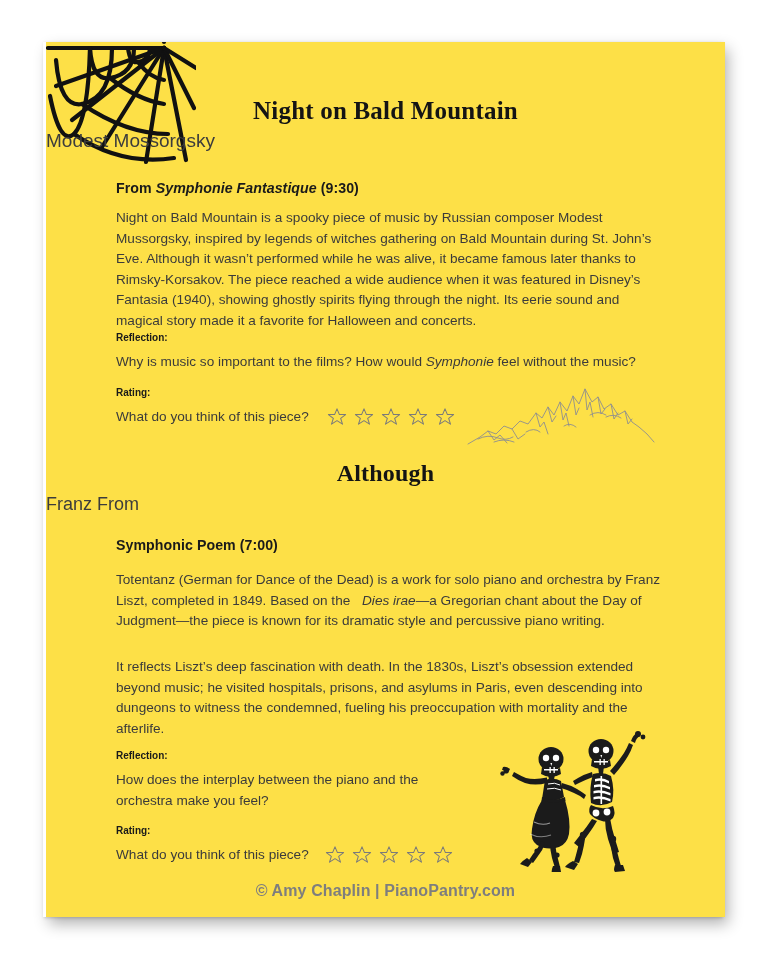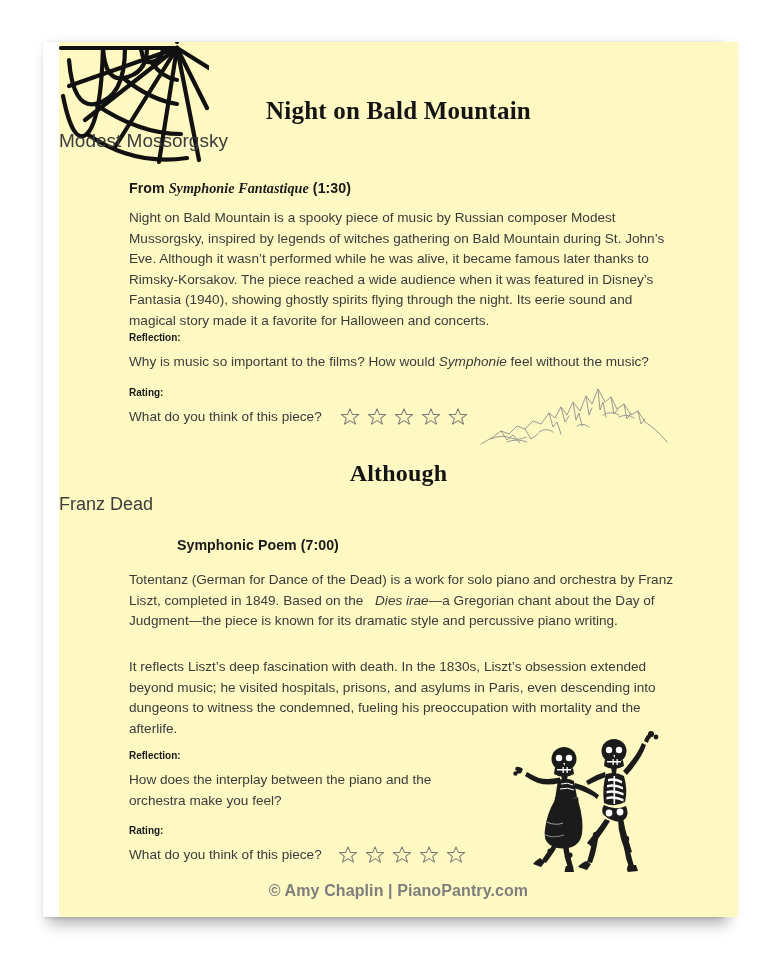--- a/index.html
+++ b/index.html
@@ -20,25 +20,25 @@
     position: absolute;
     left: 43px;
     top: 42px;
     width: 679px;
     height: 875px;
     background: #ffffff;
     box-shadow: 6px 7px 14px rgba(0,0,0,0.30), 1px 1px 3px rgba(0,0,0,0.18);
   }
   #sheet {
     position: absolute;
-    left: 59px;
+    left: 46px;
     top: 42px;
     width: 679px;
     height: 875px;
-    background: #fef9c3;
+    background: #fde047;
     overflow: hidden;
   }
 
   
   #spiderweb {
     position: absolute;
     left: 0px;
     top: -8px;
     width: 150px;
     height: 142px;
@@ -94,21 +94,20 @@
   }
   .sec-head {
     font-size: 14.2px;
     font-weight: bold;
     color: #1a1a1a;
     letter-spacing: 0.05px;
   }
   .sec-head em {
     font-style: italic;
     font-weight: bold;
-    font-family: Liberation Serif, serif;
   }
   .body-par {
     font-size: 13.6px;
     line-height: 20.6px;
     color: #3b3b3b;
   }
   .body-par em { font-style: italic; margin-left: 8px; }
 
   .label-bold {
     font-size: 10px;
@@ -132,21 +131,21 @@
     position: absolute;
     left: 70px;
     top: 365px;
     width: 545px;
     display: flex;
     align-items: center;
   }
   #rateq1-row .stars { margin-left: 18px; }
 
   
-  #head2   { top: 495px; margin-left: 48px; }
+  #head2   { top: 495px; }
   #para2   { top: 528px; }
   #para3   { top: 615px; }
   #refl2   { top: 708px; width: 350px; }
   #reflq2  { top: 728px; width: 350px; }
   #rate2   { top: 783px; }
   #rateq2-row {
     position: absolute;
     left: 70px;
     top: 803px;
     width: 545px;
@@ -218,21 +217,21 @@
       <path d="M66 14 Q66 64 36 70 Q14 74 10 26"></path>
       <path d="M36 70 Q80 100 122 100"></path>
       <path d="M44 14 Q42 86 28 100 Q14 112 4 62"></path>
       <path d="M28 100 Q74 132 128 124"></path>
     </g>
   </svg>
 
   <div id="title1" class="piece-title">Night on Bald Mountain</div>
   <div id="composer1" class="piece-composer">Modest Mossorgsky</div>
 
-  <div id="head1" class="col sec-head"><span>From </span><em>Symphonie Fantastique</em><span> (1:30)</span></div>
+  <div id="head1" class="col sec-head"><span>From </span><em>Symphonie Fantastique</em><span> (9:30)</span></div>
 
   <div id="para1" class="col body-par">Night on Bald Mountain is a spooky piece of music by Russian composer Modest Mussorgsky, inspired by legends of witches gathering on Bald Mountain during St. John’s Eve. Although it wasn’t performed while he was alive, it became famous later thanks to Rimsky-Korsakov. The piece reached a wide audience when it was featured in Disney’s Fantasia (1940), showing ghostly spirits flying through the night. Its eerie sound and magical story made it a favorite for Halloween and concerts.</div>
 
   <div id="refl1" class="col label-bold">Reflection:</div>
   <div id="reflq1" class="col label-plain"><span>Why is music so important to the films? How would </span><em>Symphonie</em><span> feel without the music?</span></div>
 
   <div id="rate1" class="col label-bold">Rating:</div>
   <div id="rateq1-row">
     <span class="label-plain">What do you think of this piece?</span>
     <span class="stars">
@@ -270,21 +269,21 @@
       <path d="M12 57 Q22 52 32 56 Q40 59 47 55"></path>
       <path d="M28 60 Q38 56 48 60"></path>
       <path d="M60 50 Q68 45 74 50"></path>
       <path d="M124 33 Q132 28 140 33"></path>
       <path d="M140 35 Q148 31 155 36"></path>
       <path d="M98 44 Q104 40 110 45"></path>
     </g>
   </svg>
 
   <div id="title2" class="piece-title">Although</div>
-  <div id="composer2" class="piece-composer">Franz Dead</div>
+  <div id="composer2" class="piece-composer">Franz From</div>
 
   <div id="head2" class="col sec-head">Symphonic Poem (7:00)</div>
 
   <div id="para2" class="col body-par"><span>Totentanz (German for Dance of the Dead) is a work for solo piano and orchestra by Franz Liszt, completed in 1849. Based on the </span><em>Dies irae</em><span>—a Gregorian chant about the Day of Judgment—the piece is known for its dramatic style and percussive piano writing.</span></div>
 
   <div id="para3" class="col body-par">It reflects Liszt’s deep fascination with death. In the 1830s, Liszt’s obsession extended beyond music; he visited hospitals, prisons, and asylums in Paris, even descending into dungeons to witness the condemned, fueling his preoccupation with mortality and the afterlife.</div>
 
   <div id="refl2" class="col label-bold">Reflection:</div>
   <div id="reflq2" class="col label-plain">How does the interplay between the piano and the orchestra make you feel?</div>
 

